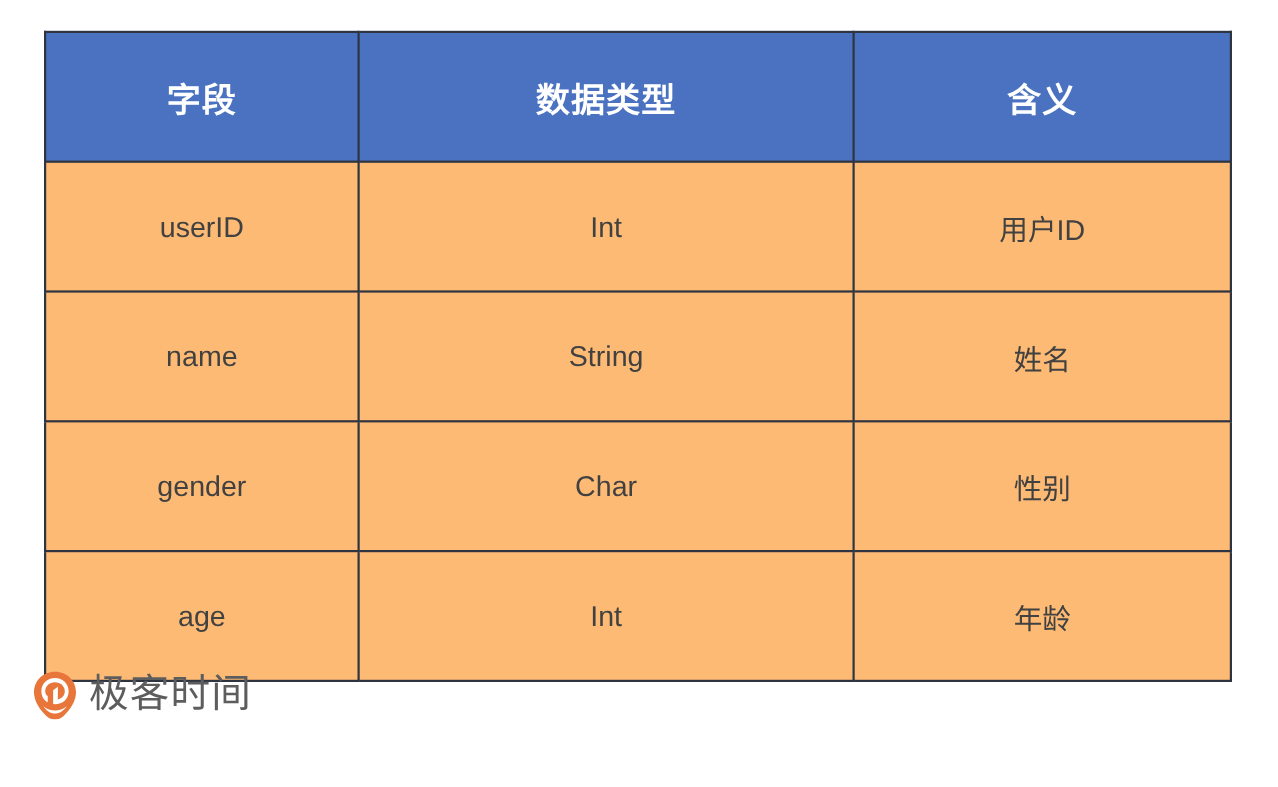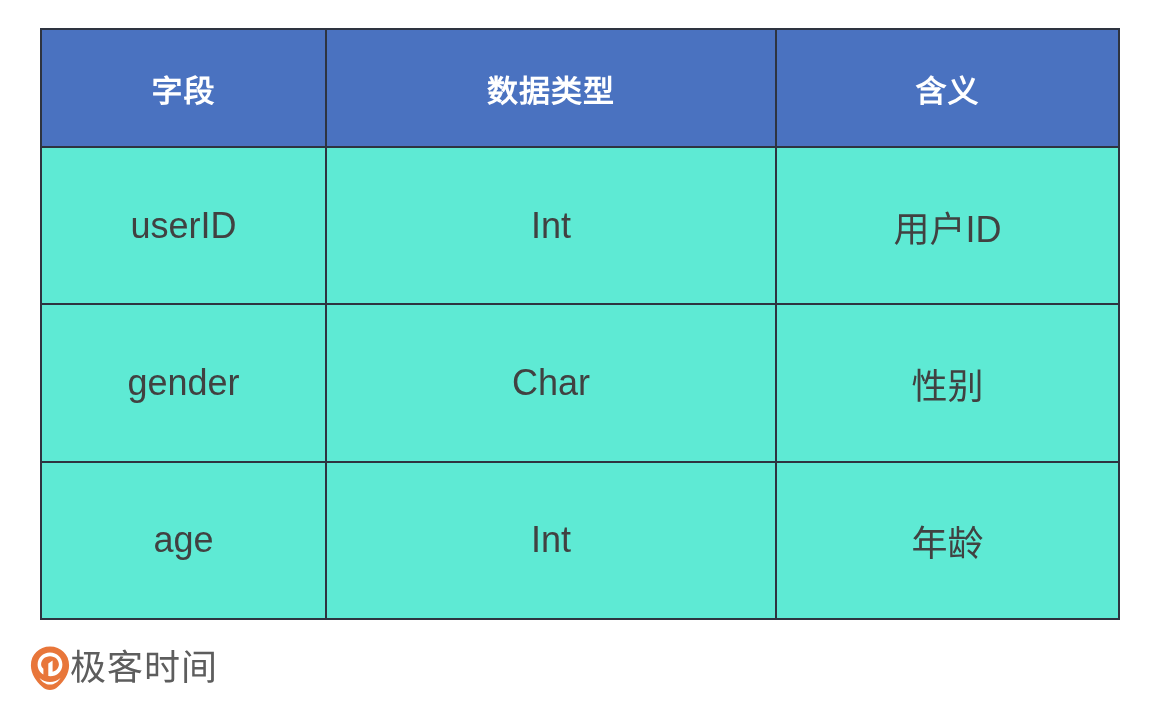--- a/index.html
+++ b/index.html
@@ -49,38 +49,39 @@
 
   .schema-table thead th {
     background: #4a72c0;
     color: #ffffff;
     font-weight: bold;
     font-size: 31px;
     letter-spacing: 1px;
   }
 
   .schema-table tbody td {
-    background: #5eead4;
+    background: #fdba74;
     color: #414141;
     font-weight: normal;
-    font-size: 36px;
+    font-size: 26px;
   }
   .schema-table tbody td.cell-type,
   .schema-table tbody td.cell-meaning {
     color: #414141;
   }
 
   
   .brand {
     position: absolute;
     left: 30px;
-    top: 640px;
+    top: 604px;
     height: 56px;
     display: flex;
     align-items: center;
+    gap: 11px;
   }
   .brand-mark {
     width: 40px;
     height: 44px;
     flex: 0 0 auto;
     display: block;
   }
   .brand-text {
     font-size: 36px;
     line-height: 1;
@@ -109,20 +110,25 @@
         <th>含义</th>
       </tr>
     </thead>
     <tbody>
       <tr>
         <td class="cell-field">userID</td>
         <td class="cell-type">Int</td>
         <td class="cell-meaning">用户ID</td>
       </tr>
       <tr>
+        <td class="cell-field">name</td>
+        <td class="cell-type">String</td>
+        <td class="cell-meaning">姓名</td>
+      </tr>
+      <tr>
         <td class="cell-field">gender</td>
         <td class="cell-type">Char</td>
         <td class="cell-meaning">性别</td>
       </tr>
       <tr>
         <td class="cell-field">age</td>
         <td class="cell-type">Int</td>
         <td class="cell-meaning">年龄</td>
       </tr>
     </tbody>

